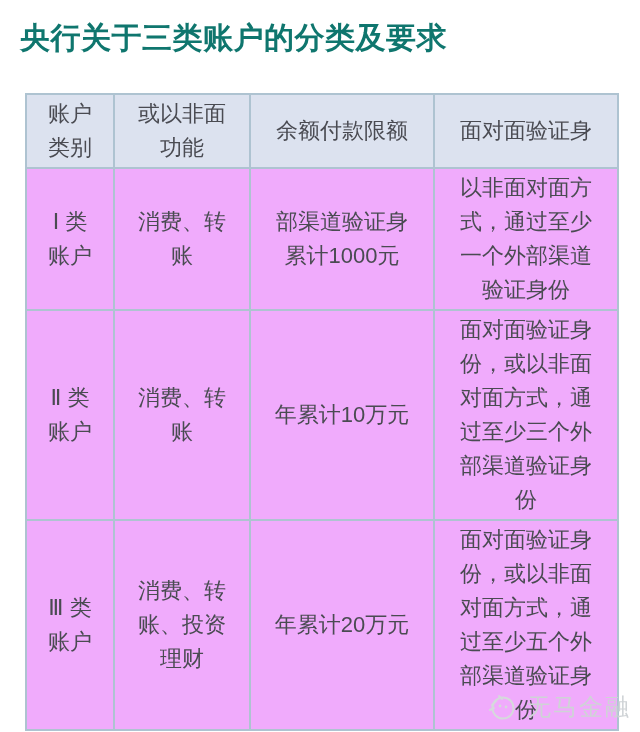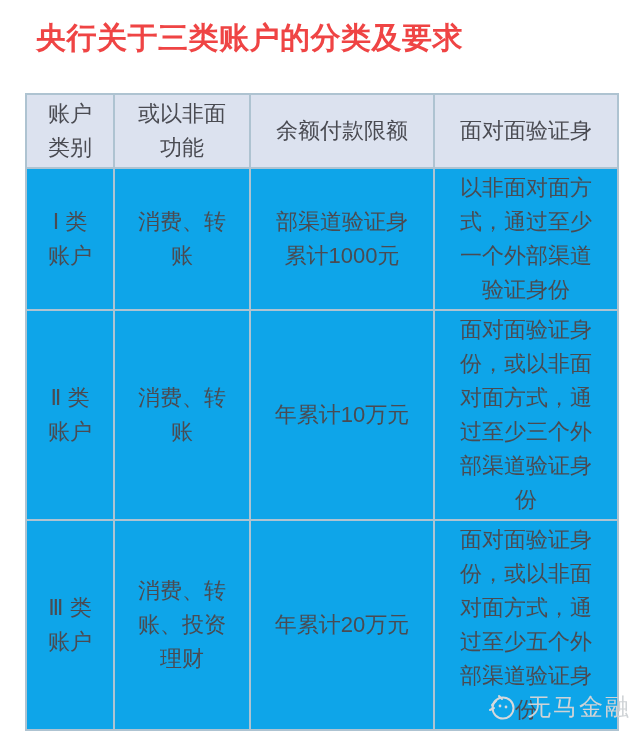--- a/index.html
+++ b/index.html
@@ -9,36 +9,36 @@
   }
   body {
     width: 640px;
     height: 732px;
     position: relative;
     overflow: hidden;
     font-family: "Liberation Sans", "DejaVu Sans", sans-serif;
   }
   .page-title {
     position: absolute;
-    left: 36px;
+    left: 20px;
     top: 18px;
     font-size: 30px;
     font-weight: bold;
-    color: #ef4444;
+    color: #0f766e;
     letter-spacing: 0.5px;
     white-space: nowrap;
   }
   table.accounts {
     position: absolute;
     left: 25px;
     top: 93px;
     width: 592px;
     border-collapse: collapse;
     table-layout: fixed;
-    background: #0ea5e9;
+    background: #f0abfc;
   }
   table.accounts th,
   table.accounts td {
     border: 2px solid #aec3d1;
     text-align: center;
     vertical-align: middle;
     font-size: 22px;
     line-height: 34px;
     font-weight: normal;
     color: #4a4b52;

